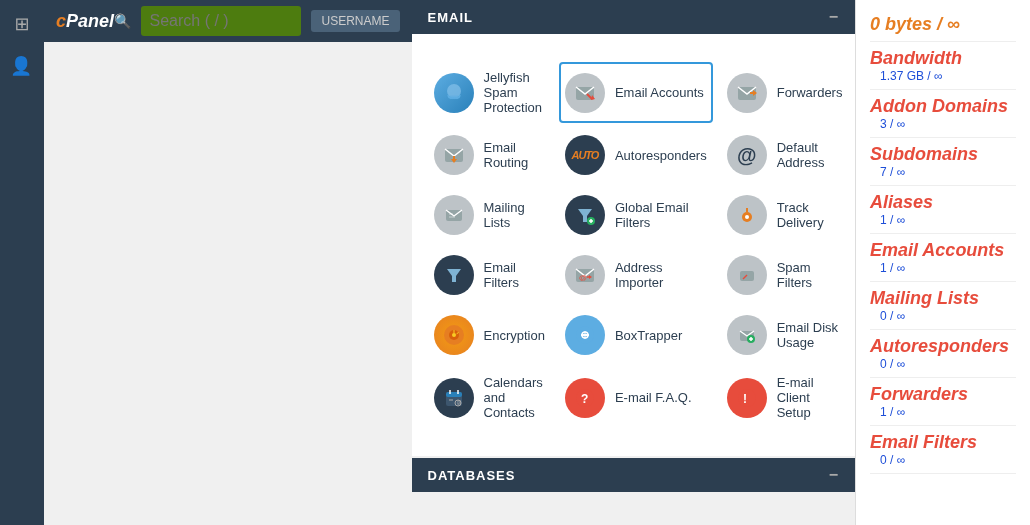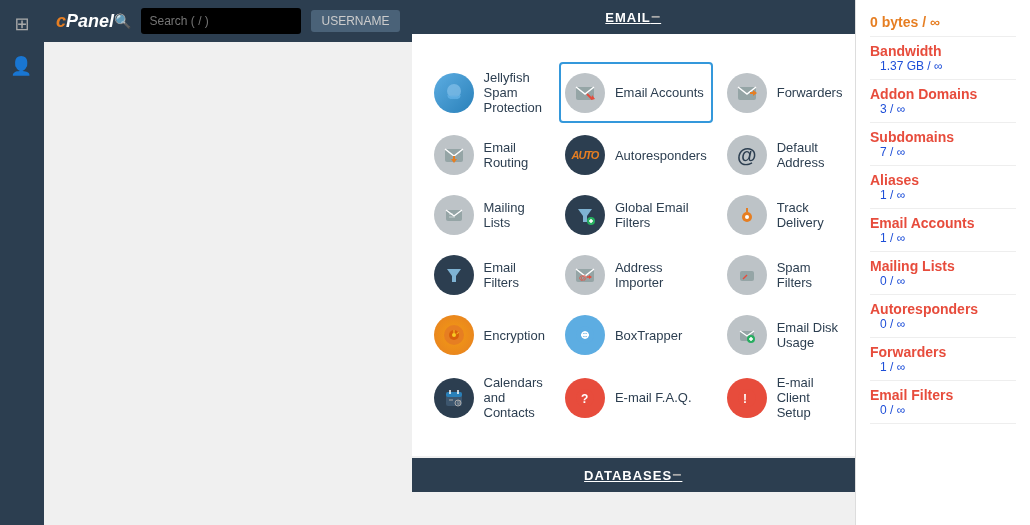--- a/index.html
+++ b/index.html
@@ -51,26 +51,26 @@
       font-weight: bold;
       font-style: italic;
     }
     .cpanel-logo span { color: #e67e22; }
     .header-right {
       display: flex;
       align-items: center;
       gap: 10px;
     }
     .search-bar {
-      background: #000000;
+      background: #4d7c0f;
       border: none;
       border-radius: 3px;
       color: #ccc;
       padding: 6px 8px;
-      font-size: 12px;
+      font-size: 16px;
       width: 160px;
     }
     .user-btn {
       background: #4a6278;
       color: #ccc;
       border: none;
       border-radius: 3px;
       padding: 4px 10px;
       font-size: 12px;
       cursor: pointer;
@@ -95,23 +95,22 @@
       margin-bottom: 2px;
     }
     .section-header {
       background: #2c3e50;
       color: #fff;
       padding: 8px 16px;
       font-size: 13px;
       font-weight: bold;
       letter-spacing: 1px;
       display: flex;
-      justify-content: center;
-      align-items: center;
-      text-decoration: underline;
+      justify-content: space-between;
+      align-items: center;
     }
     .section-header .minus {
       color: #aaa;
       font-size: 16px;
     }
     .section-body {
       background: #fff;
       padding: 28px 16px;
       display: grid;
       grid-template-columns: repeat(3, 1fr);
@@ -159,23 +158,24 @@
       border-left: 1px solid #ddd;
       overflow-y: auto;
       flex-shrink: 0;
       padding: 8px 14px;
     }
     .stat-item {
       padding: 6px 0;
       border-bottom: 1px solid #eee;
     }
     .stat-label {
-      font-size: 14px;
+      font-size: 18px;
       color: #e74c3c;
       font-weight: bold;
+      font-style: italic;
     }
     .stat-value {
       font-size: 12px;
       color: #1d4ed8;
       margin-left: 10px;
     }
   </style>
 </head>
 <body>
 

